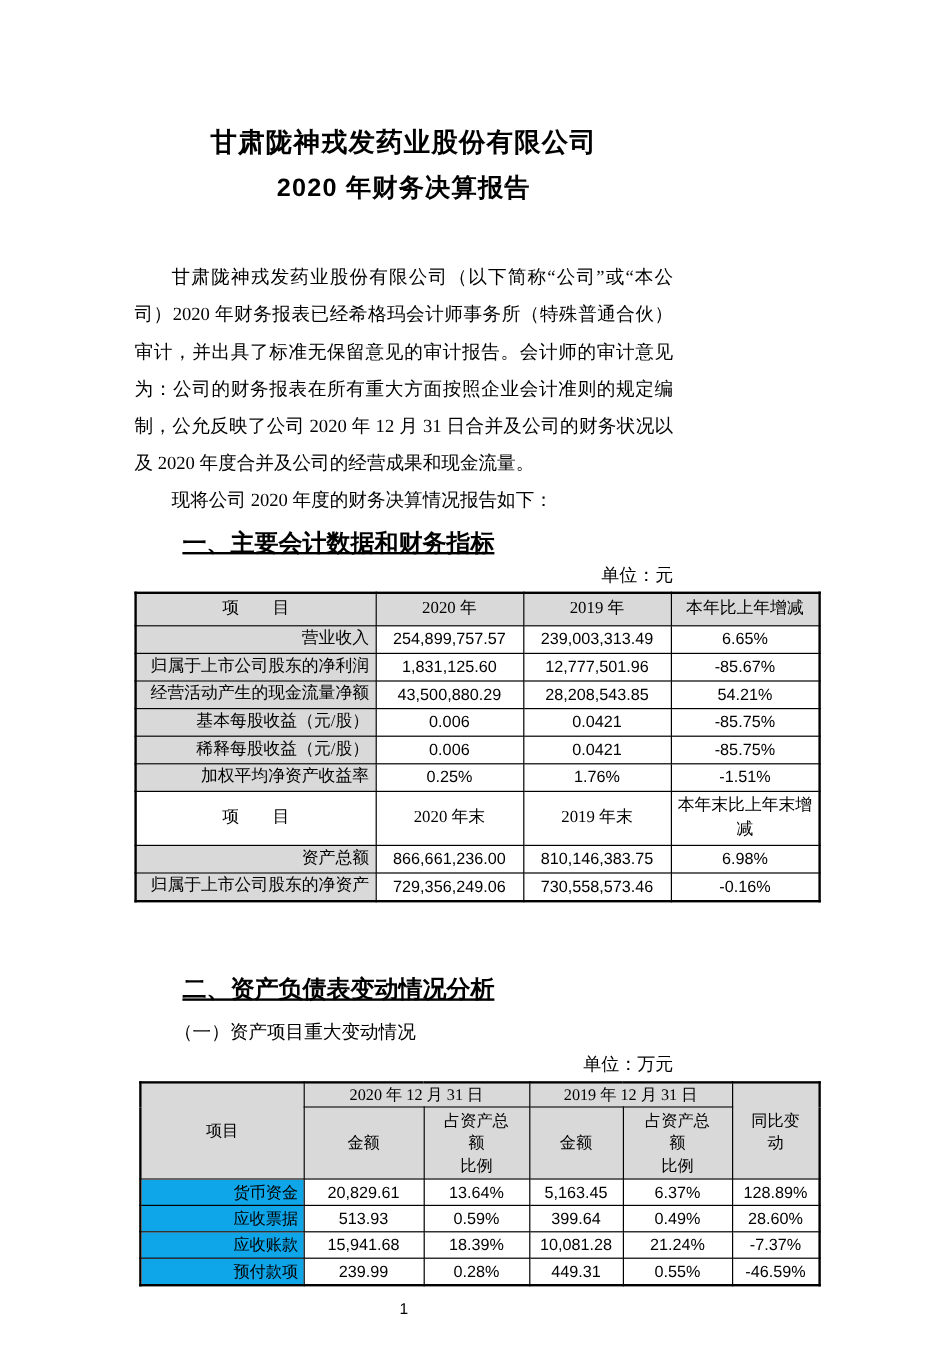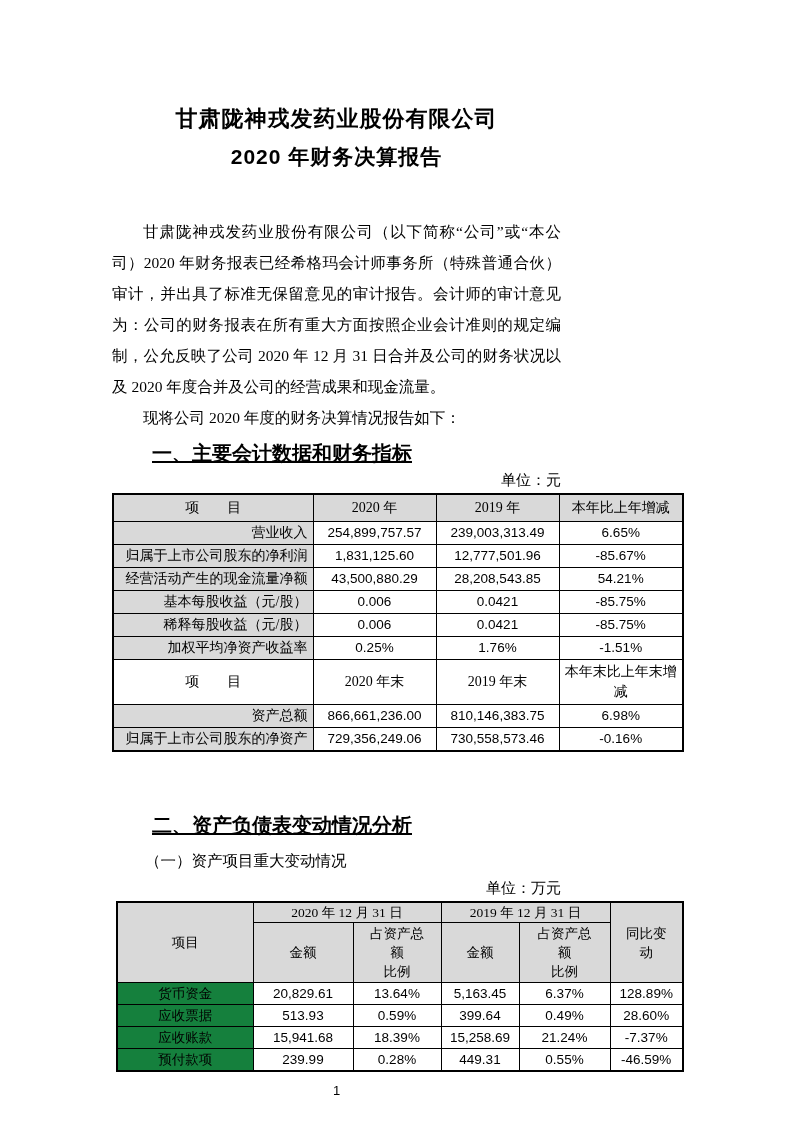--- a/index.html
+++ b/index.html
@@ -106,21 +106,21 @@
     line-height: 19px;
     padding: 1px 4px;
     vertical-align: middle;
     overflow: hidden;
   }
   .t2 tr.hdr td {
     background: #d9d9d9;
     text-align: center;
   }
   .t2 td.datecell { line-height: 17px; }
-  .t2 td.item { background: #15803d; text-align: center; }
+  .t2 td.item { background: #0ea5e9; text-align: right; }
   .pre { white-space: pre-line; }
   .footer {
     text-align: center;
     font-family: "Liberation Sans", sans-serif;
     font-size: 13px;
     line-height: 16px;
     margin-top: 11px;
   }
 </style>
 </head>
@@ -253,21 +253,21 @@
         <td class="num">513.93</td>
         <td class="num">0.59%</td>
         <td class="num">399.64</td>
         <td class="num">0.49%</td>
         <td class="num">28.60%</td>
       </tr>
       <tr>
         <td class="item">应收账款</td>
         <td class="num">15,941.68</td>
         <td class="num">18.39%</td>
-        <td class="num">15,258.69</td>
+        <td class="num">10,081.28</td>
         <td class="num">21.24%</td>
         <td class="num">-7.37%</td>
       </tr>
       <tr>
         <td class="item">预付款项</td>
         <td class="num">239.99</td>
         <td class="num">0.28%</td>
         <td class="num">449.31</td>
         <td class="num">0.55%</td>
         <td class="num">-46.59%</td>

